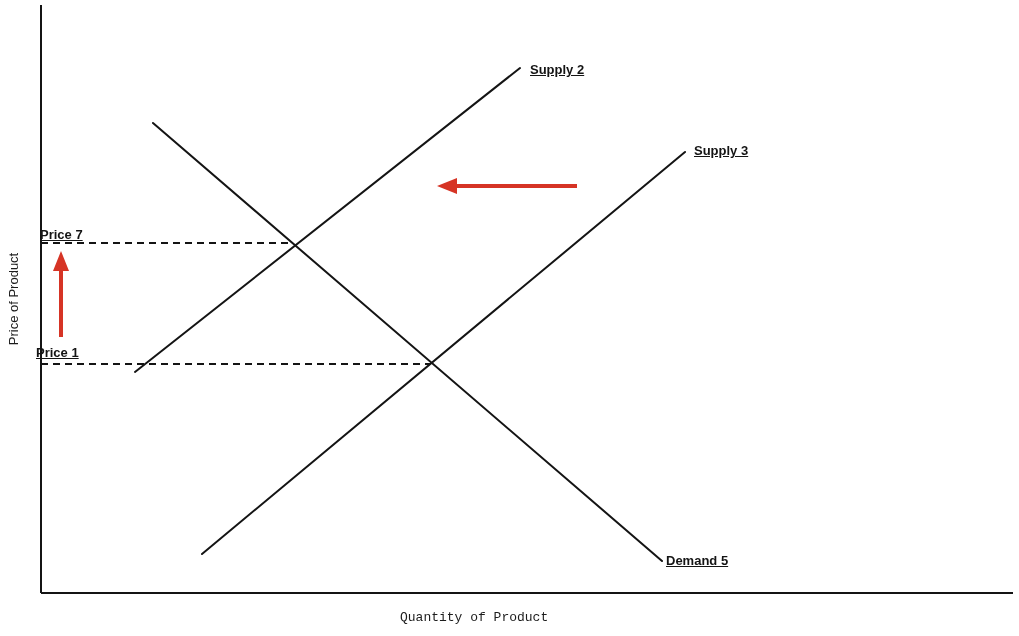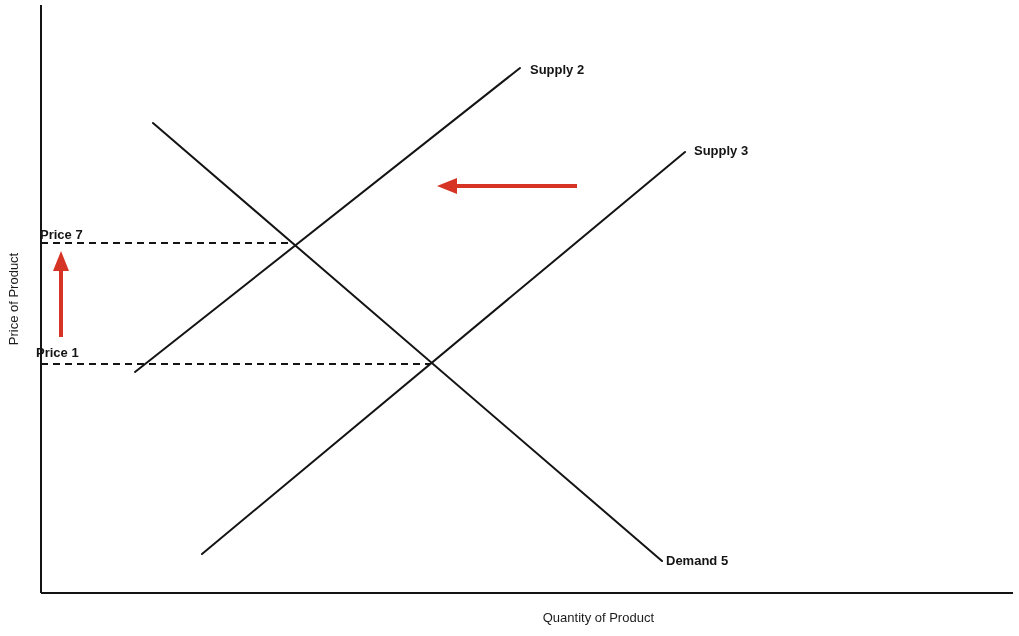--- a/index.html
+++ b/index.html
@@ -12,34 +12,35 @@
     overflow: hidden;
   }
   .stage svg { position: absolute; left: 0; top: 0; }
   .lbl {
     position: absolute;
     font-size: 13px;
     color: #141414;
     white-space: nowrap;
     line-height: 14px;
   }
-  .lbl.bold { font-weight: bold; }
+  .lbl.bold { font-weight: bold; text-decoration: underline; }
   .lbl.axis { font-weight: normal; color: #1c1c1c; }
   .ylab {
     left: -41px;
     top: 292px;
     width: 110px;
     text-align: center;
     transform: rotate(-90deg);
   }
   .xlab {
     left: 400px;
     top: 611px;
     width: 254px;
-    text-align: right;
+    text-align: left;
+    font-family: Liberation Mono, monospace;
   }
 </style>
 </head>
 <body>
 
 <div class="stage">
   <svg width="1019" height="636" viewBox="0 0 1019 636" xmlns="http://www.w3.org/2000/svg">
       <line x1="41" y1="5" x2="41" y2="593" stroke="#141414" stroke-width="2"></line>
       <line x1="41" y1="593" x2="1013" y2="593" stroke="#141414" stroke-width="2"></line>
       <line x1="41" y1="364" x2="430" y2="364" stroke="#141414" stroke-width="2" stroke-dasharray="7 5"></line>

